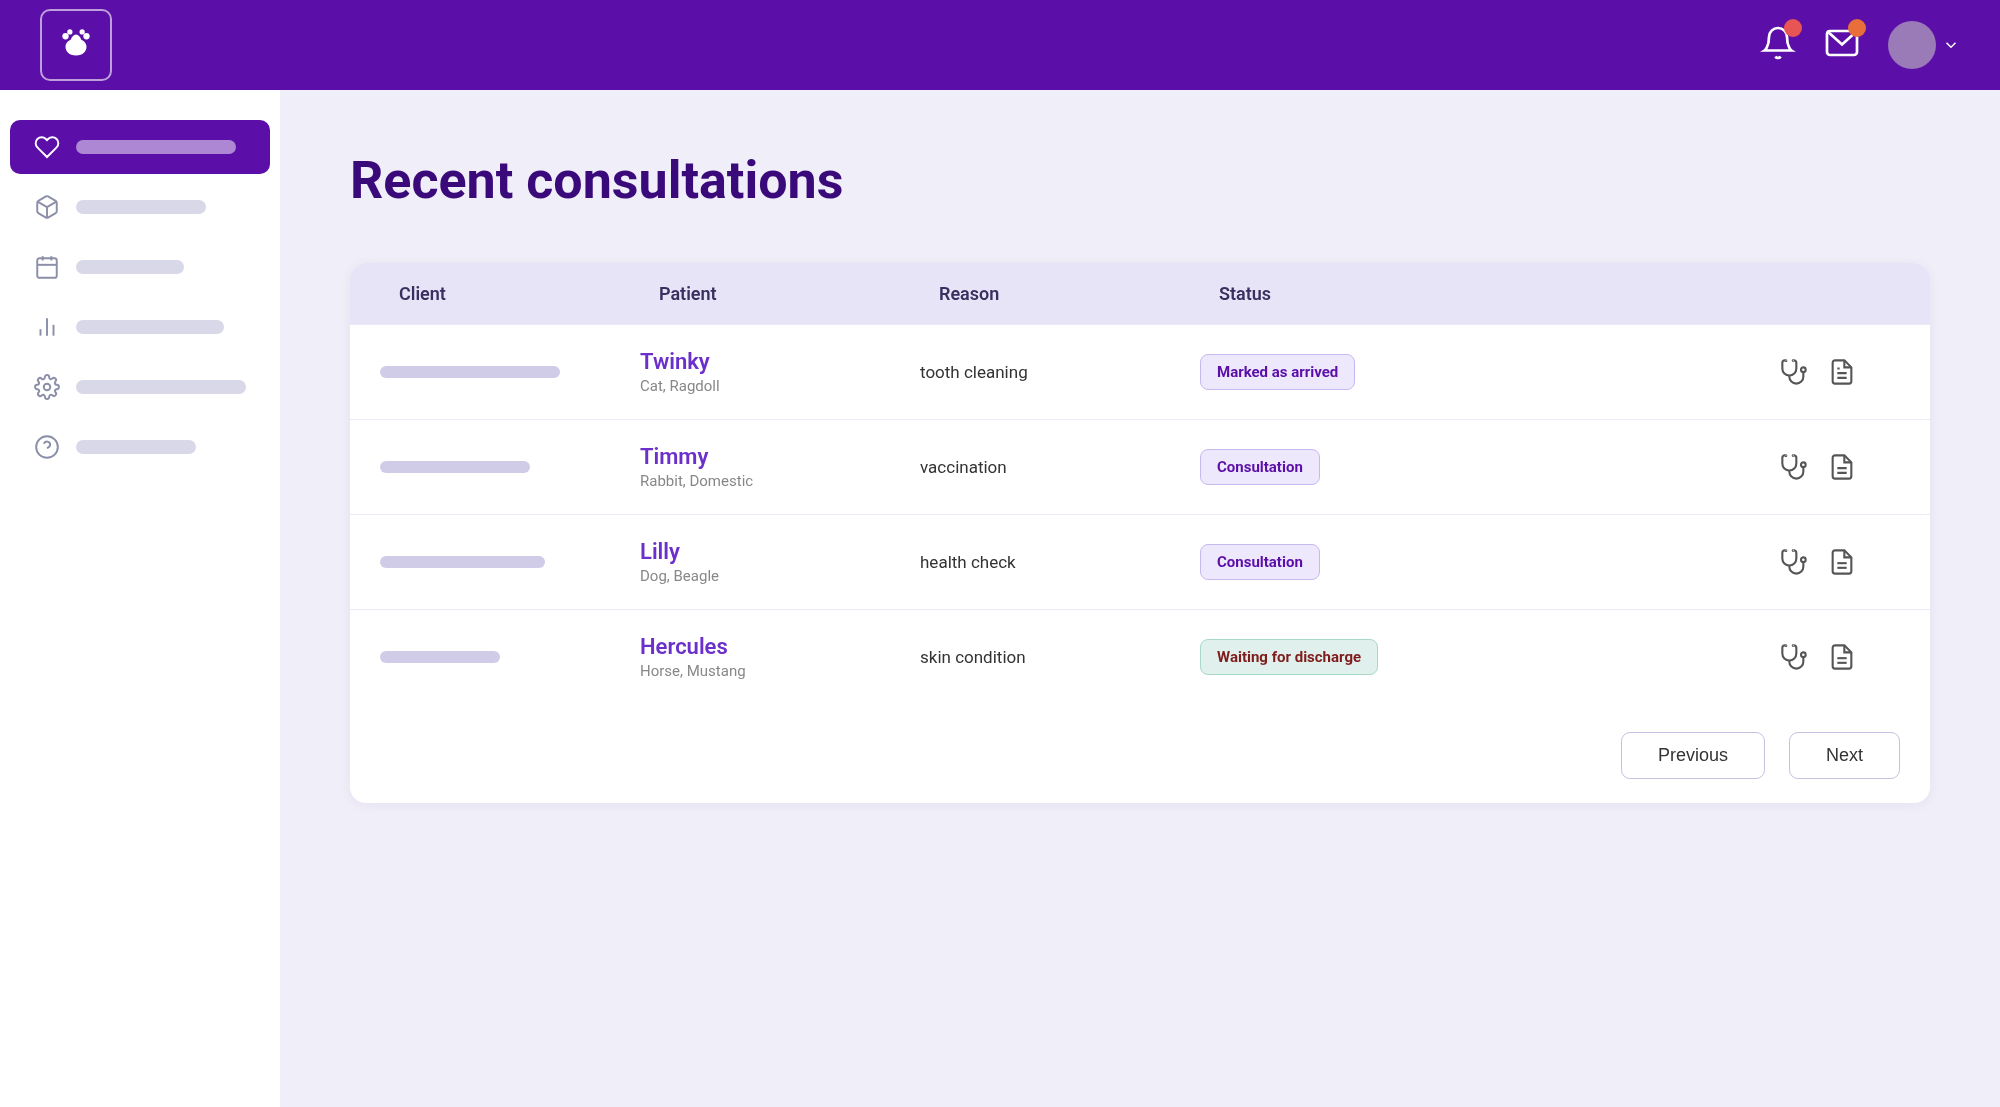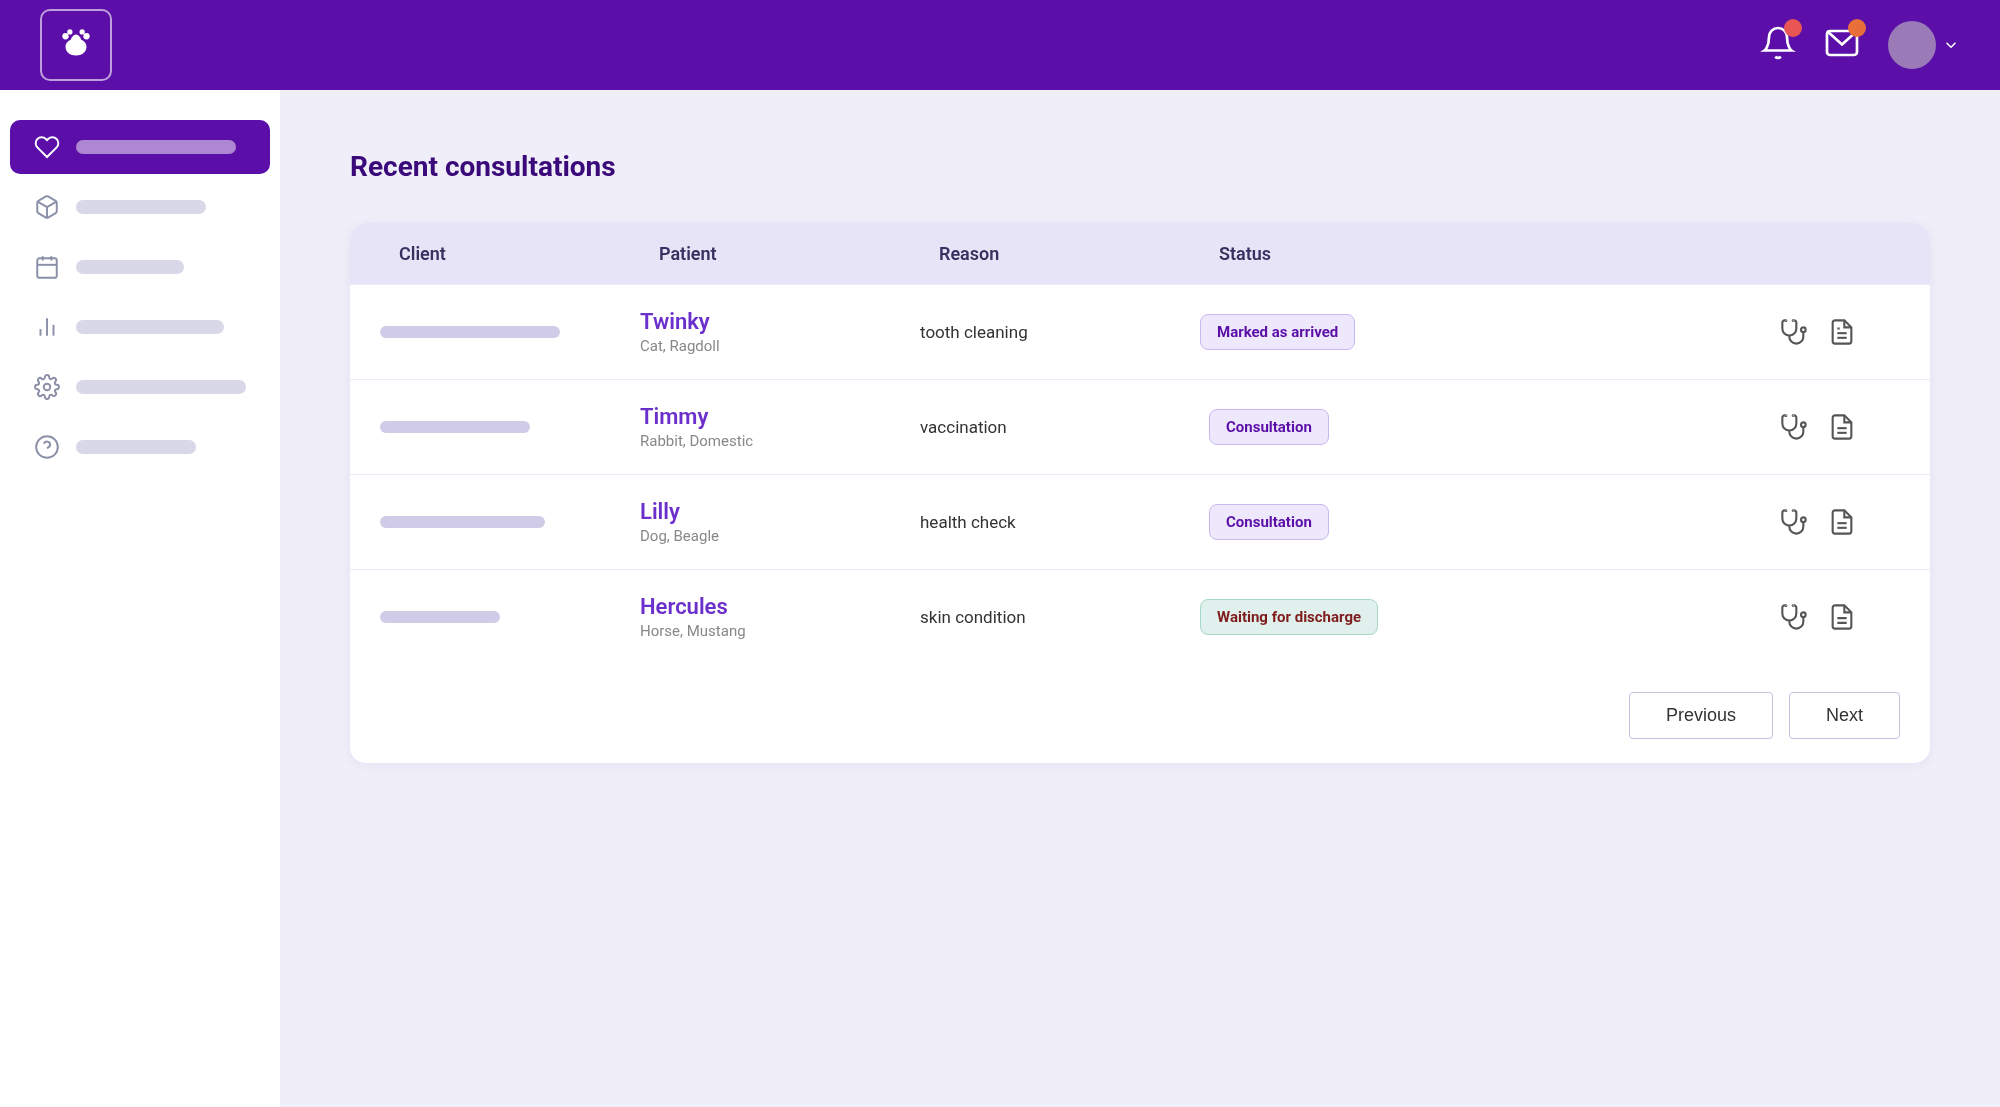--- a/index.html
+++ b/index.html
@@ -167,24 +167,24 @@
     .sidebar-item:not(.active) .sidebar-label-bar {
       background: #d8d8e8;
     }
 
     
     .main {
       flex: 1;
       padding: 60px 70px;
     }
     .page-title {
-      font-size: 28px;
+      font-size: 52px;
       font-weight: 700;
       color: #3a0a7a;
-      margin-bottom: 40px;
+      margin-bottom: 52px;
     }
 
     
     .table-container {
       background: white;
       border-radius: 16px;
       overflow: hidden;
       box-shadow: 0 2px 12px rgba(80,40,160,0.06);
     }
     .table-header {
@@ -240,21 +240,20 @@
     }
     .status-arrived {
       background: #ede8fc;
       color: #5b0fa8;
       border: 1px solid #c8b8f0;
     }
     .status-consultation {
       background: #ede8fc;
       color: #5b0fa8;
       border: 1px solid #c8b8f0;
-      margin-left: 9px;
     }
     .status-discharge {
       background: #e0f0ec;
       color: #7f1d1d;
       border: 1px solid #a8d8c8;
     }
     .row-actions {
       display: flex;
       align-items: center;
       gap: 20px;
@@ -273,27 +272,28 @@
 
     
     .pagination {
       display: flex;
       justify-content: flex-end;
       padding: 28px 30px 24px;
       gap: 16px;
     }
     .pagination-btn {
       padding: 12px 36px;
-      border-radius: 4px;
+      border-radius: 9px;
       border: 1.5px solid #c8c0e0;
       background: white;
       font-size: 18px;
       font-weight: 500;
       color: #333;
       cursor: pointer;
+      margin-left: 8px;
     }
   </style>
 </head>
 <body>
 
 <header class="header">
   <div class="header-logo">
     <svg viewBox="0 0 24 24">
       <path d="M12 18c-4 0-6-2.5-6-5 0-2 1.5-3.5 3-4 .5-1.5 1.5-3 3-3s2.5 1.5 3 3c1.5.5 3 2 3 4 0 2.5-2 5-6 5z" fill="white"></path>
       <circle cx="6" cy="7" r="1.8" fill="white"></circle>

